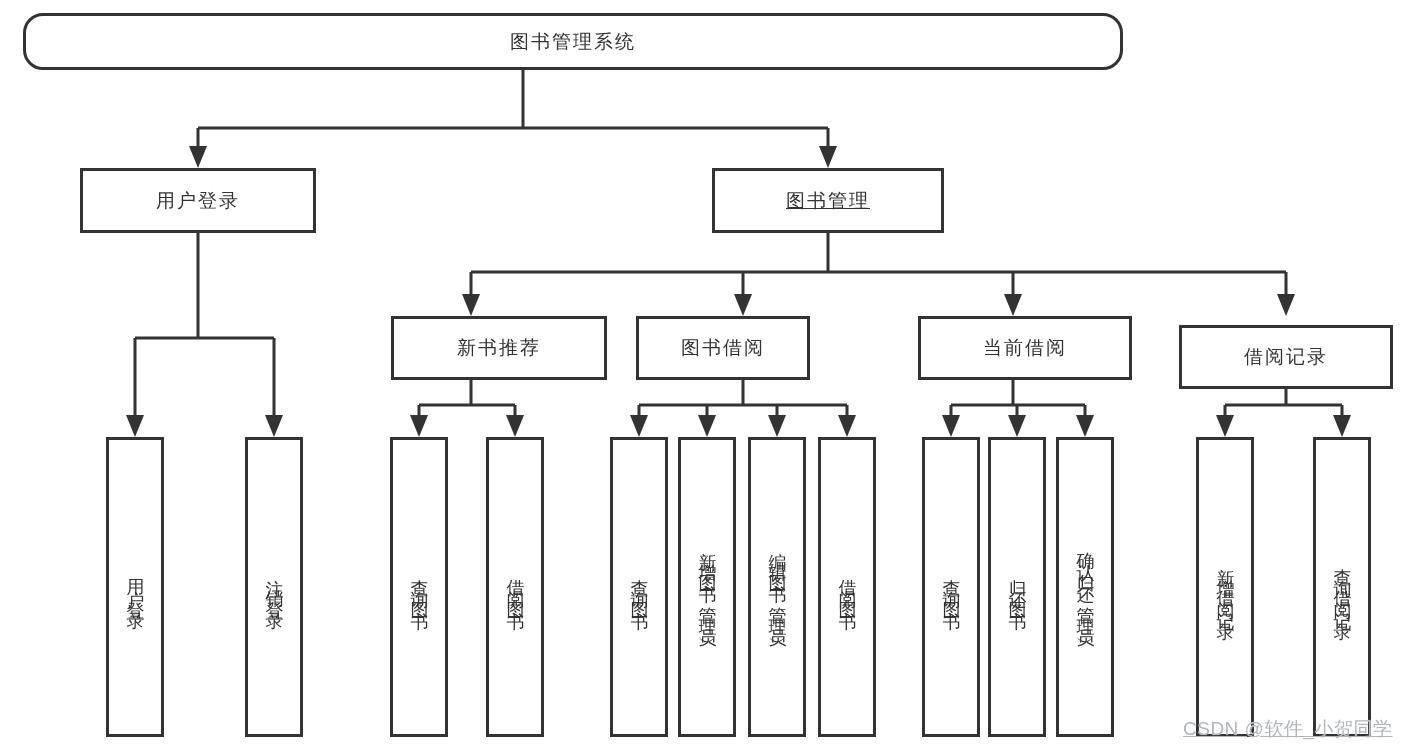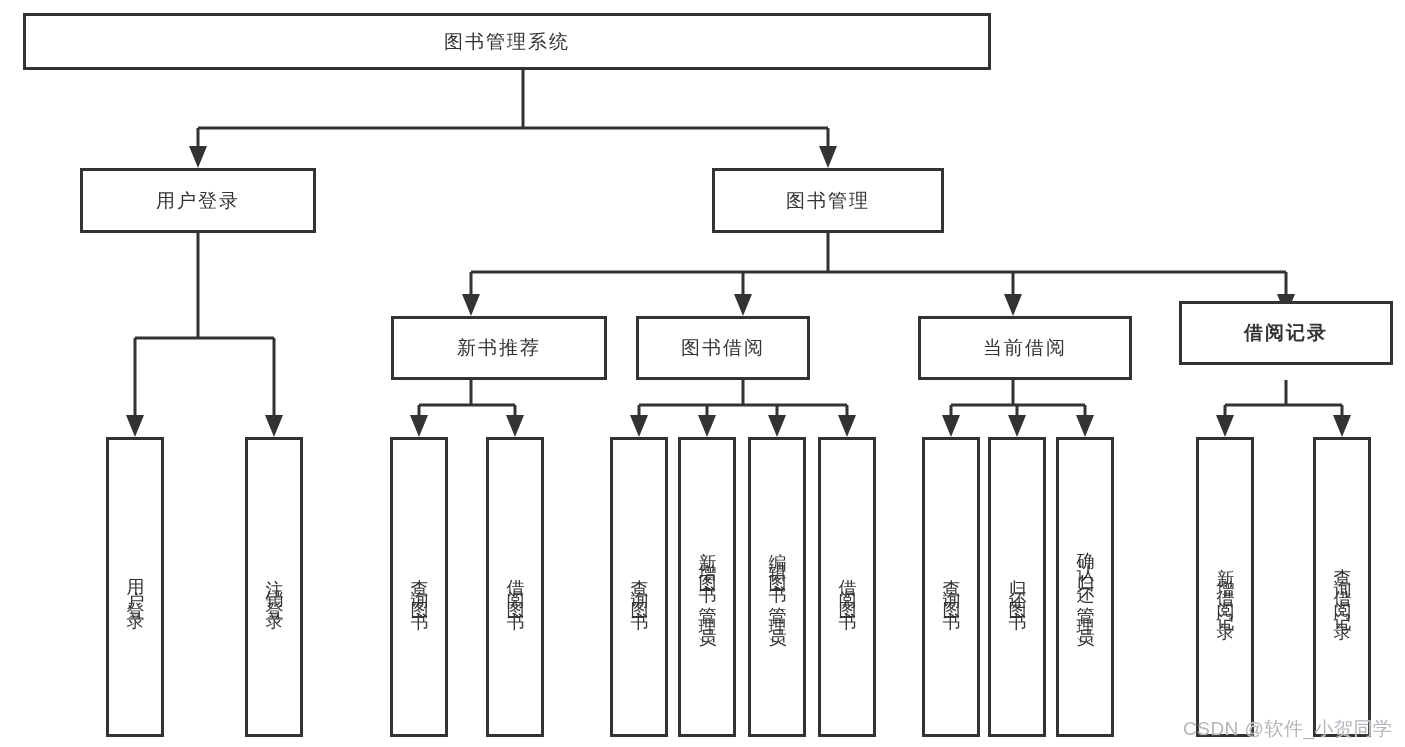--- a/index.html
+++ b/index.html
@@ -13,21 +13,21 @@
     display:flex;align-items:center;justify-content:center;color:#333333;
   }
   .box.h span{font-size:19px;letter-spacing:2px;white-space:nowrap;}
   .box.v span{
     writing-mode:vertical-rl;text-orientation:mixed;
     font-size:18px;letter-spacing:11px;line-height:1.05;white-space:nowrap;
   }
   .leaf{top:437px;height:300px;width:58px;}
   .watermark{
     position:absolute;left:1183px;top:716px;font-size:19px;letter-spacing:0.5px;
-    color:#b2b6bb;white-space:nowrap;text-shadow:0 0 1px #ffffff;
+    color:#b2b6bb;white-space:nowrap;text-shadow:0 0 1px #ffffff;text-decoration:underline;
   }
 </style>
 </head>
 <body>
 
 <div class="canvas">
 
   <svg class="connectors" width="1405" height="747" viewBox="0 0 1405 747">
     <g stroke="#333333" stroke-width="3" fill="none">
 
@@ -61,41 +61,41 @@
       <polygon points="768,415 786,415 777,437"></polygon>
       <polygon points="838,415 856,415 847,437"></polygon>
       <polygon points="942,415 960,415 951,437"></polygon>
       <polygon points="1008,415 1026,415 1017,437"></polygon>
       <polygon points="1076,415 1094,415 1085,437"></polygon>
       <polygon points="1216,415 1234,415 1225,437"></polygon>
       <polygon points="1333,415 1351,415 1342,437"></polygon>
     </g>
   </svg>
 
-  <div class="box h" style="left:23px;top:13px;width:968px;height:57px;">
+  <div class="box h" style="left:23px;top:13px;width:1100px;height:57px;border-radius:20px;">
     <span>图书管理系统</span>
   </div>
 
   <div class="box h" style="left:80px;top:168px;width:236px;height:65px;">
     <span>用户登录</span>
   </div>
-  <div class="box h" style="left:712px;top:168px;width:232px;height:65px;">
+  <div class="box h" style="left:712px;top:168px;width:232px;height:65px;text-decoration:underline;">
     <span>图书管理</span>
   </div>
 
   <div class="box h" style="left:363px;top:316px;width:216px;height:64px;margin-left:28px;">
     <span>新书推荐</span>
   </div>
   <div class="box h" style="left:636px;top:316px;width:174px;height:64px;">
     <span>图书借阅</span>
   </div>
   <div class="box h" style="left:918px;top:316px;width:214px;height:64px;">
     <span>当前借阅</span>
   </div>
-  <div class="box h" style="left:1179px;top:301px;width:214px;height:64px;font-weight:bold;">
+  <div class="box h" style="left:1179px;top:325px;width:214px;height:64px;">
     <span>借阅记录</span>
   </div>
 
   <div class="box v leaf" style="left:106px;">
     <span>用户登录</span>
   </div>
   <div class="box v leaf" style="left:245px;">
     <span>注销登录</span>
   </div>
 

